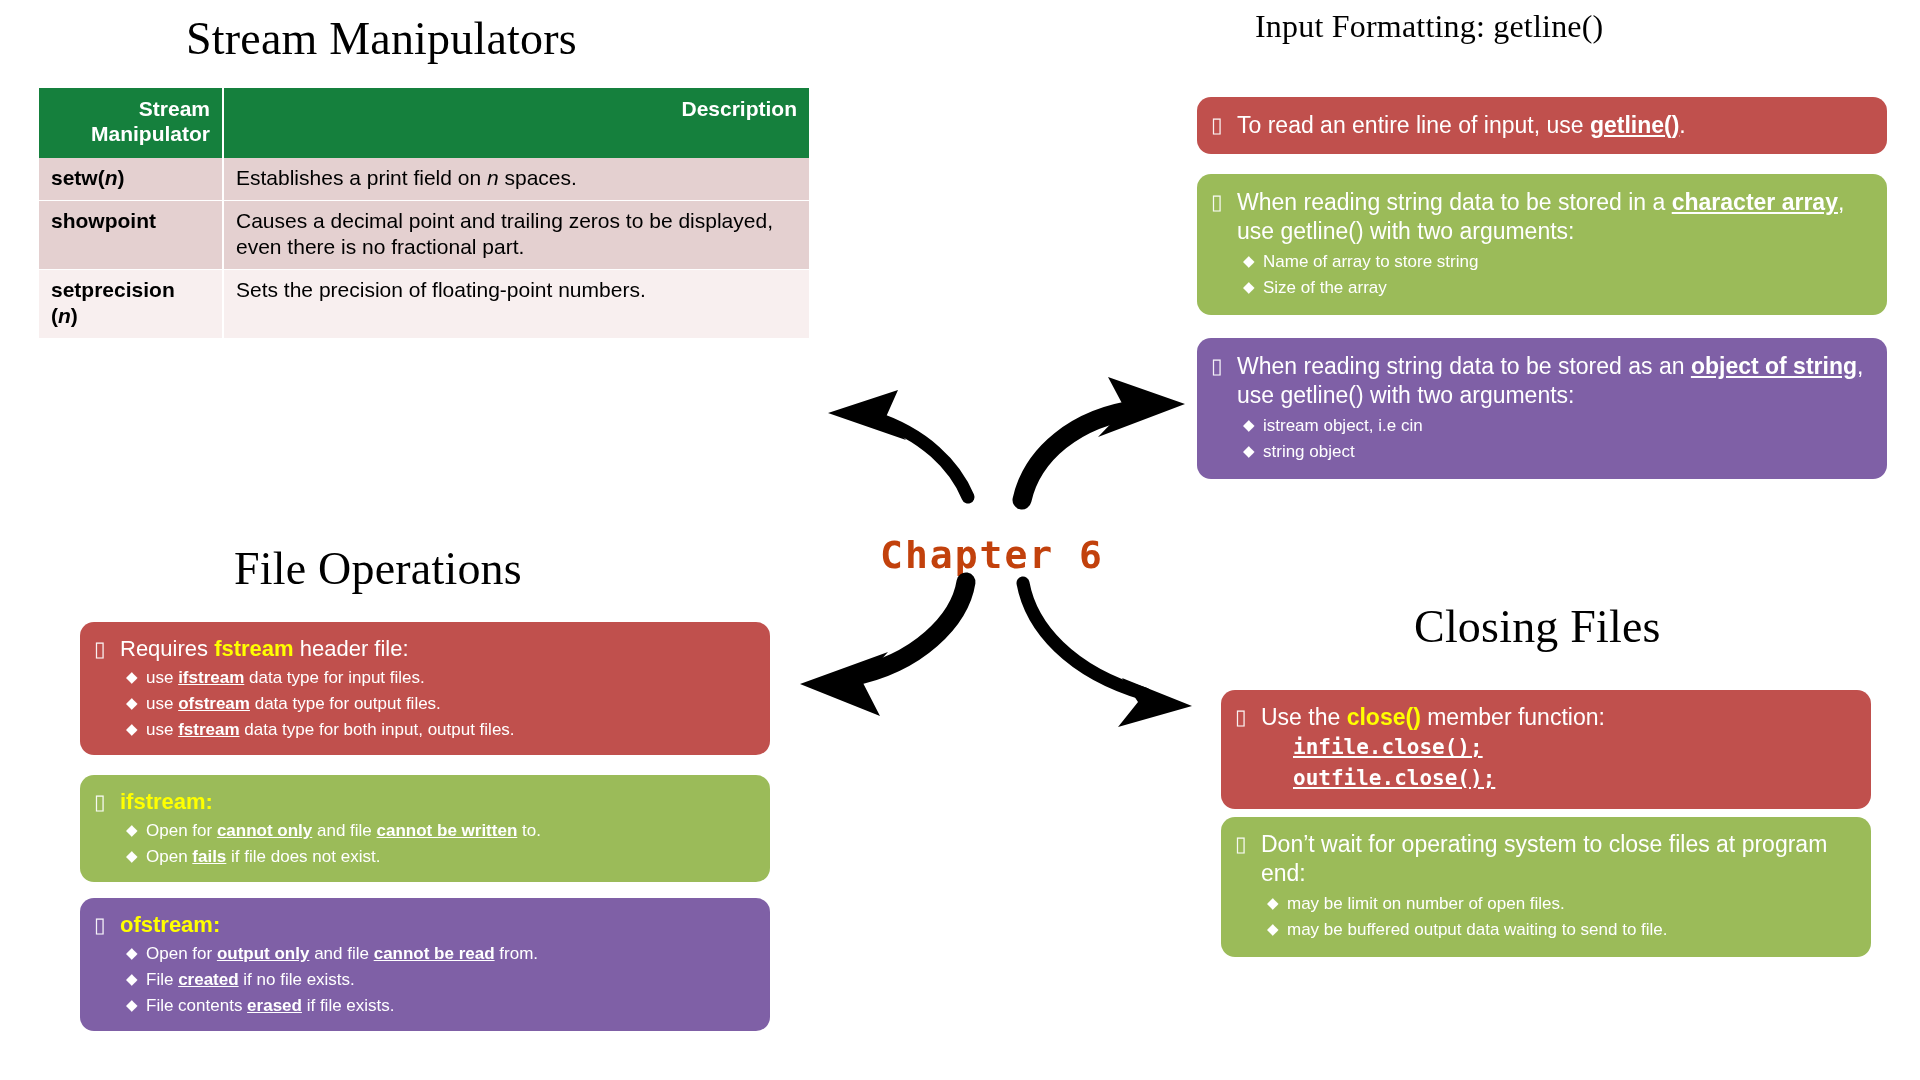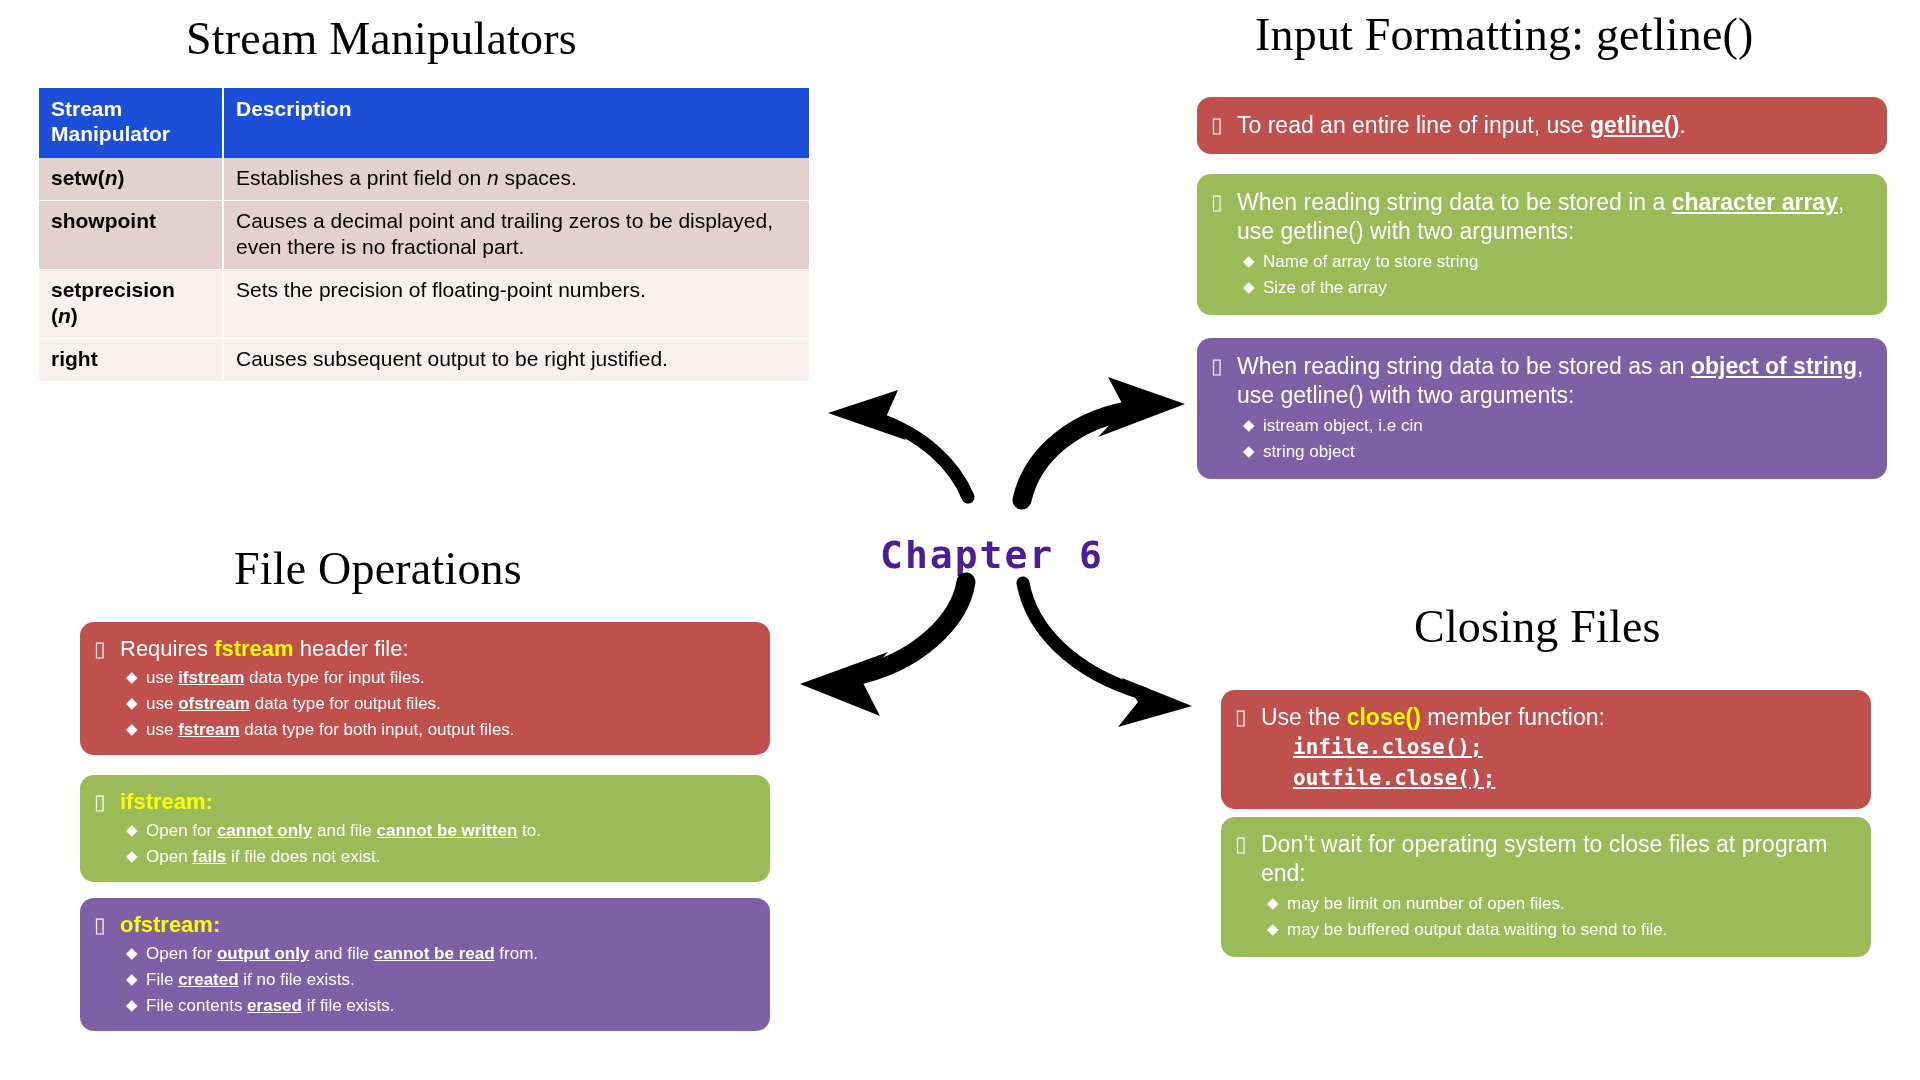--- a/index.html
+++ b/index.html
@@ -20,53 +20,53 @@
   .sec-title {
     position: absolute;
     font-family: "Liberation Serif", serif;
     font-weight: 400;
     color: #000000;
     white-space: nowrap;
     letter-spacing: .2px;
     text-align: right;
   }
   #title-stream      { left: 186px; top: 12px;  font-size: 46px; }
-  #title-getline     { left: 1255px; top: 8px;  font-size: 46px; }
+  #title-getline     { left: 1255px; top: 8px;  font-size: 32px; }
   #title-fileops     { left: 234px; top: 542px; font-size: 46px; }
   #title-closing     { left: 1414px; top: 600px;font-size: 46px; }
 
   
   #chapter-label {
     position: absolute;
     left: 880px;
     top: 533px;
     font-family: "DejaVu Sans Mono", monospace;
     font-size: 38px;
     font-weight: 700;
     letter-spacing: 2px;
-    color: #4c1d95;
+    color: #c2410c;
   }
 
   
   #stream-table {
     position: absolute;
     left: 39px;
     top: 88px;
     width: 770px;
     border-collapse: collapse;
     table-layout: fixed;
     font-size: 21px;
   }
   #stream-table col.c1 { width: 184px; }
   #stream-table col.c2 { width: 586px; }
   #stream-table thead th {
-    background: #1d4ed8;
+    background: #15803d;
     color: #ffffff;
     font-weight: 700;
-    text-align: left;
+    text-align: right;
     padding: 9px 12px 11px 12px;
     vertical-align: top;
     line-height: 1.18;
     font-size: 21px;
     border-right: 2px solid #ffffff;
   }
   #stream-table thead th:last-child { border-right: none; }
   #stream-table tbody td {
     padding: 7px 12px 9px 12px;
     vertical-align: top;
@@ -216,24 +216,20 @@
       <td>Establishes a print field on <i>n</i> spaces.</td>
     </tr>
     <tr class="odd">
       <td class="manip">showpoint</td>
       <td>Causes a decimal point and trailing zeros to be displayed, even there is no fractional part.</td>
     </tr>
     <tr class="even">
       <td class="manip">setprecision<br>(<i>n</i>)</td>
       <td>Sets the precision of floating-point numbers.</td>
     </tr>
-    <tr class="even">
-      <td class="manip">right</td>
-      <td>Causes subsequent output to be right justified.</td>
-    </tr>
   </tbody>
 </table>
 
 <div class="box red" id="box-getline-1">
   <div class="lvl1">
     <span class="tofu">▯</span>
     <span class="lvl1-text">To read an entire line of input, use <b class="u">getline()</b>.</span>
   </div>
 </div>
 

